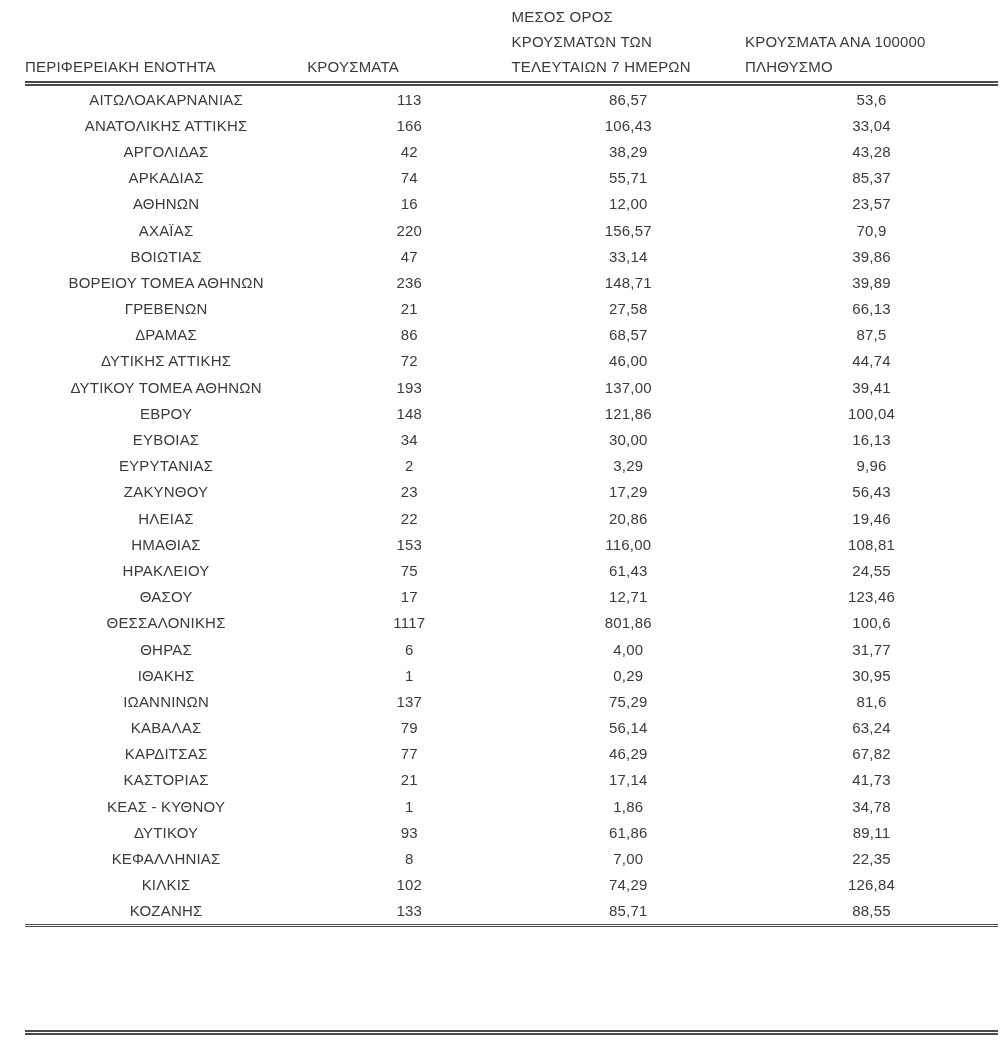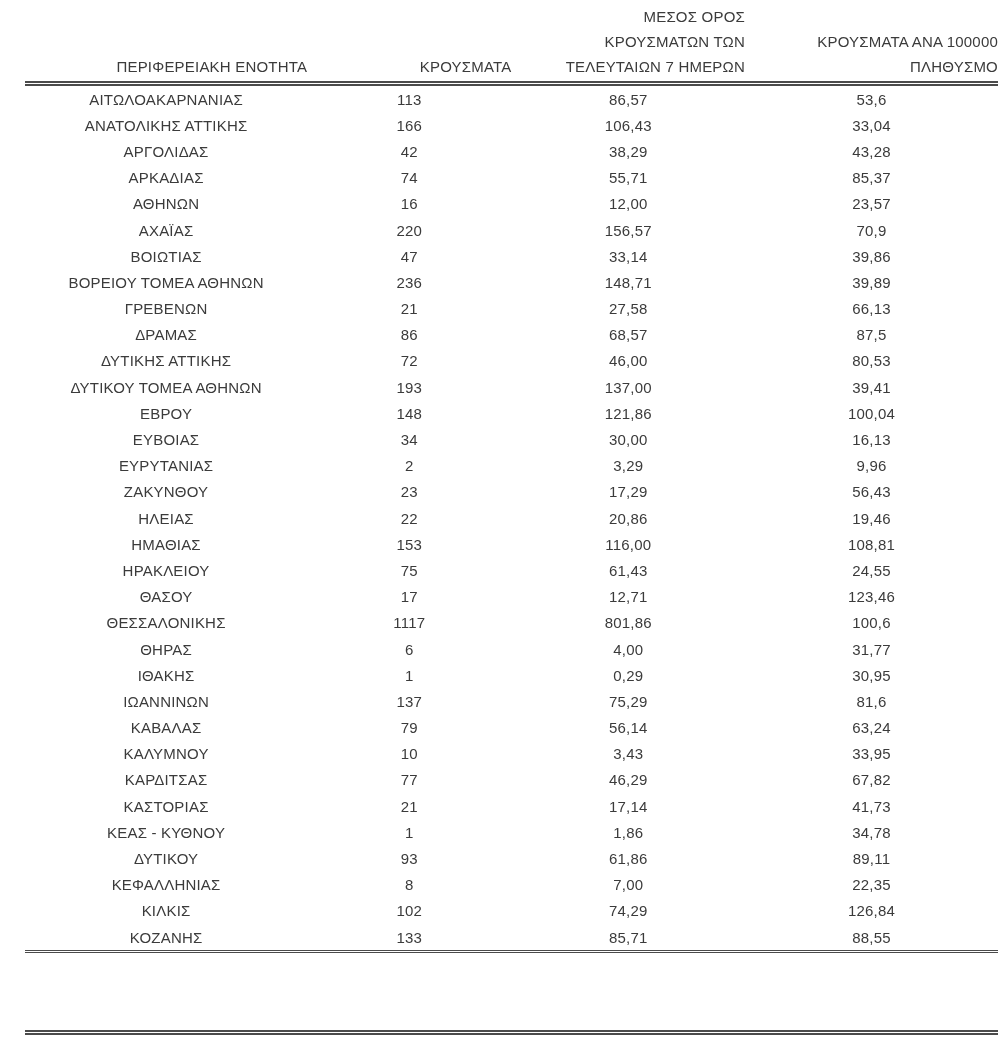--- a/index.html
+++ b/index.html
@@ -25,21 +25,21 @@
     table-layout: fixed;
   }
   col.c-region  { width: 29%; }
   col.c-cases   { width: 21%; }
   col.c-avg7    { width: 24%; }
   col.c-per100k { width: 26%; }
   th {
     font-weight: normal;
     font-size: 15px;
     line-height: 25px;
-    text-align: right;
+    text-align: left;
     vertical-align: bottom;
     padding: 0 0 2px 0;
     border-bottom: 5px double #4b4b4b;
     letter-spacing: 0.2px;
   }
   td {
     font-size: 15px;
     text-align: center;
     vertical-align: middle;
     height: 26.2px;
@@ -147,21 +147,21 @@
         <tr>
           <td>ΔΡΑΜΑΣ</td>
           <td>86</td>
           <td>68,57</td>
           <td>87,5</td>
         </tr>
         <tr>
           <td>ΔΥΤΙΚΗΣ ΑΤΤΙΚΗΣ</td>
           <td>72</td>
           <td>46,00</td>
-          <td>80,53</td>
+          <td>44,74</td>
         </tr>
         <tr>
           <td>ΔΥΤΙΚΟΥ ΤΟΜΕΑ ΑΘΗΝΩΝ</td>
           <td>193</td>
           <td>137,00</td>
           <td>39,41</td>
         </tr>
         <tr>
           <td>ΕΒΡΟΥ</td>
           <td>148</td>
@@ -234,26 +234,20 @@
           <td>75,29</td>
           <td>81,6</td>
         </tr>
         <tr>
           <td>ΚΑΒΑΛΑΣ</td>
           <td>79</td>
           <td>56,14</td>
           <td>63,24</td>
         </tr>
         <tr>
-          <td>ΚΑΛΥΜΝΟΥ</td>
-          <td>10</td>
-          <td>3,43</td>
-          <td>33,95</td>
-        </tr>
-        <tr>
           <td>ΚΑΡΔΙΤΣΑΣ</td>
           <td>77</td>
           <td>46,29</td>
           <td>67,82</td>
         </tr>
         <tr>
           <td>ΚΑΣΤΟΡΙΑΣ</td>
           <td>21</td>
           <td>17,14</td>
           <td>41,73</td>

